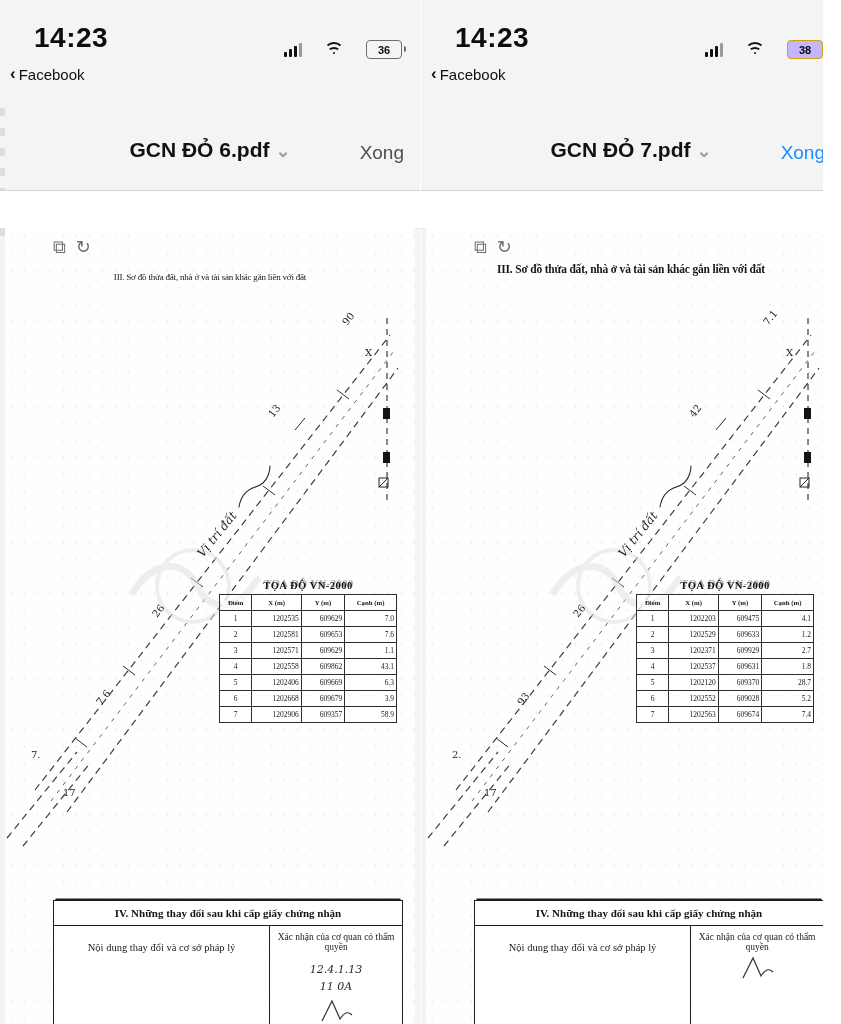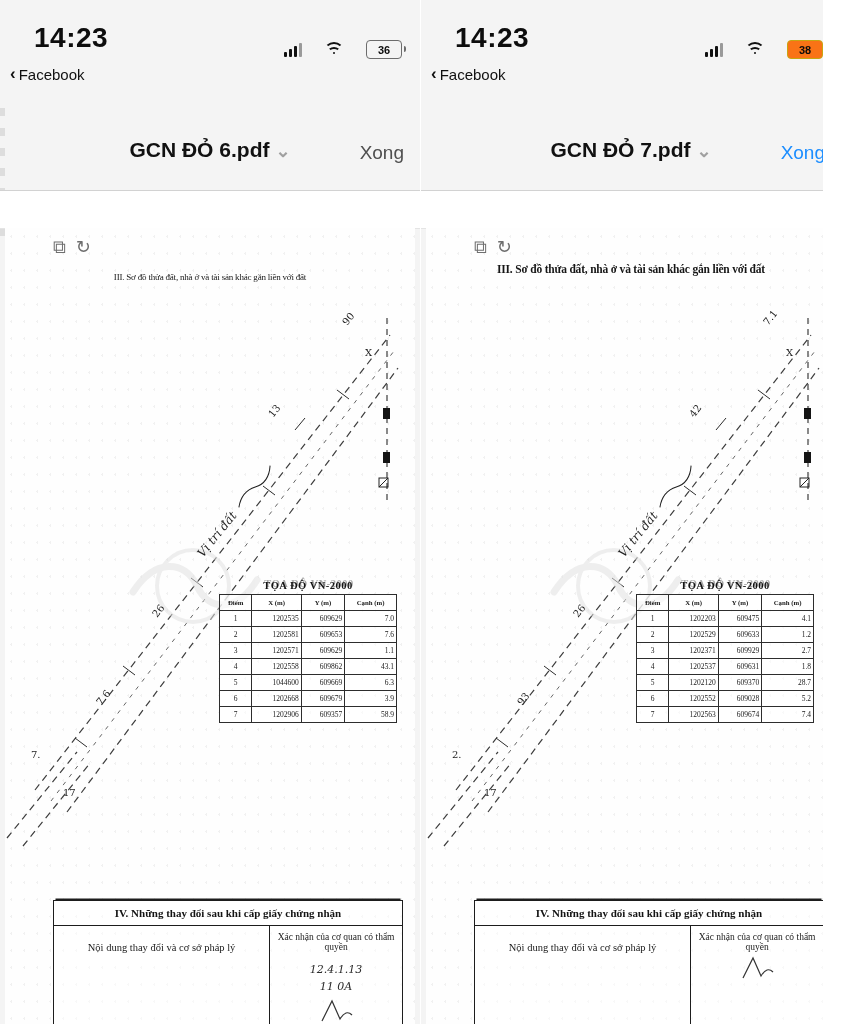--- a/index.html
+++ b/index.html
@@ -19,21 +19,21 @@
   .wifi{width:20px;height:15px;position:relative;}
   .wifi b{position:absolute;left:50%;transform:translateX(-50%);border:2px solid #111;border-top-color:#111;
           border-left-color:transparent;border-right-color:transparent;border-bottom:none;border-radius:50%;}
   .wifi b.w1{width:16px;height:16px;top:0;}
   .wifi b.w2{width:9px;height:9px;top:5px;}
   .wifi b.w3{width:2px;height:2px;top:10px;background:#111;border:none;border-radius:50%;}
   .batt{position:relative;width:34px;height:17px;border:1.5px solid #6c6c6c;border-radius:4px;
         display:flex;align-items:center;justify-content:center;font-size:11px;font-weight:700;color:#0c0c0c;}
   .batt:after{content:"";position:absolute;right:-5px;top:5px;width:2.5px;height:6px;background:#6c6c6c;
         border-radius:0 2px 2px 0;}
-  .p1 .batt{background:#f97316;border-color:#c9a511;}
+  .p1 .batt{background:#c4b5fd;border-color:#c9a511;}
   .back{position:absolute;top:64px;left:10px;display:flex;align-items:center;gap:3px;color:#101010;
         font-size:15px;cursor:pointer;}
   .back .chev{font-size:17px;font-weight:700;}
 
   
   .navrow{position:absolute;top:126px;left:0;width:100%;height:60px;}
   .fname{position:absolute;top:12px;left:0;width:100%;text-align:center;font-size:21px;font-weight:700;
          color:#111;}
   .fname .dchev{color:#a0a0a0;font-weight:700;font-size:18px;margin-left:6px;}
   .done{position:absolute;top:16px;right:16px;font-size:19px;}
@@ -204,21 +204,21 @@
                 <td>1.1</td>
               </tr>
               <tr>
                 <td>4</td>
                 <td>1202558</td>
                 <td>609862</td>
                 <td>43.1</td>
               </tr>
               <tr>
                 <td>5</td>
-                <td>1044600</td>
+                <td>1202406</td>
                 <td>609669</td>
                 <td>6.3</td>
               </tr>
               <tr>
                 <td>6</td>
                 <td>1202668</td>
                 <td>609679</td>
                 <td>3.9</td>
               </tr>
               <tr>

